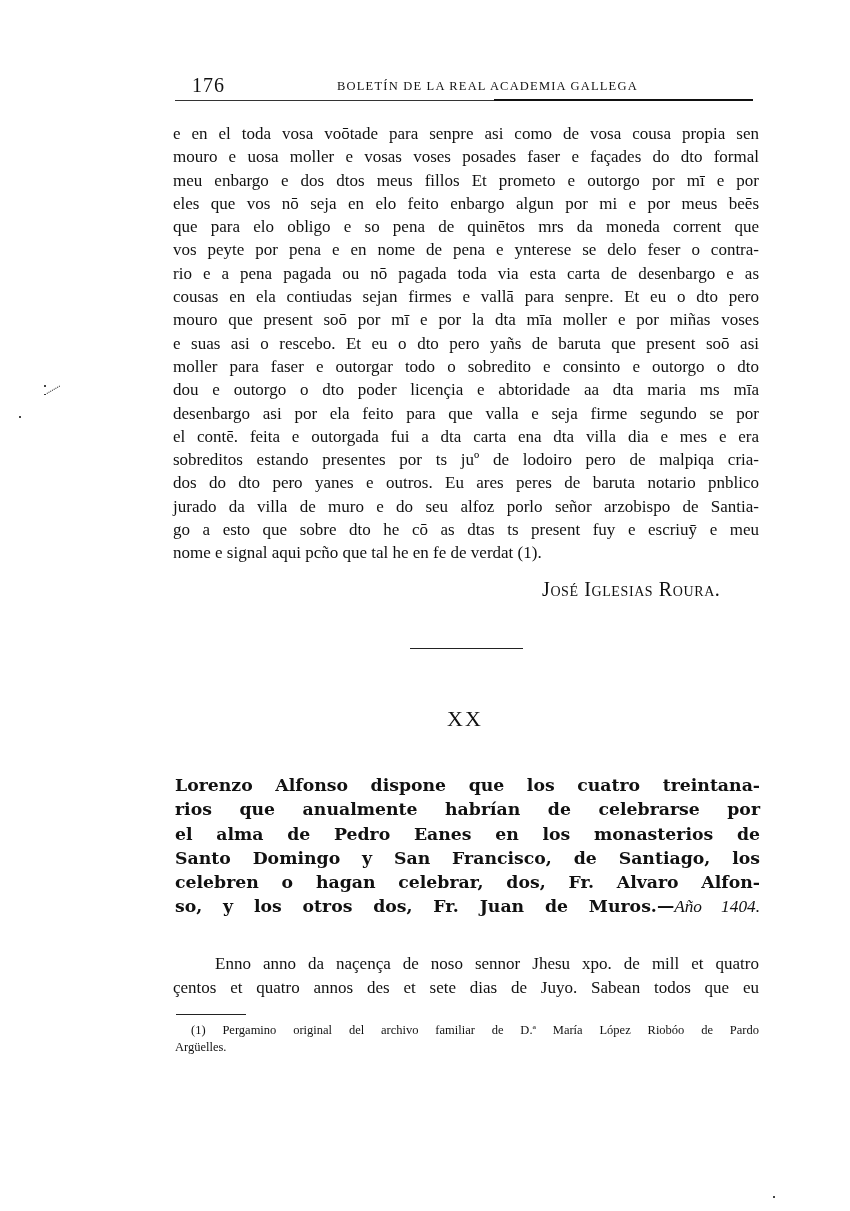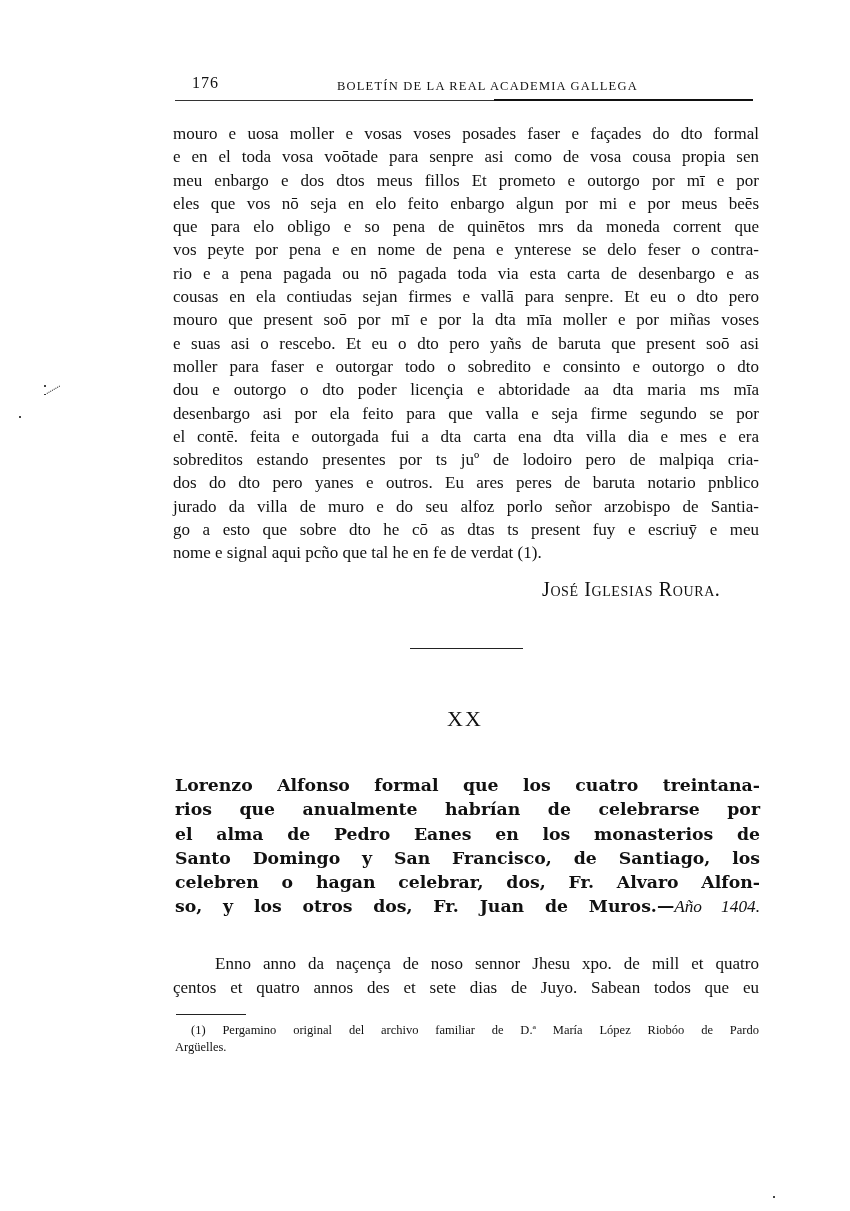--- a/index.html
+++ b/index.html
@@ -25,21 +25,21 @@
       position: absolute;
       left: 172px;
       top: 74px;
       width: 580px;
       height: 26px;
     }
     .page-number {
       position: absolute;
       left: 20px;
       top: 0px;
-      font-size: 16px;
+      font-size: 20px;
       letter-spacing: 1px;
     }
     .journal-title {
       position: absolute;
       left: 128px;
       top: 5px;
       font-size: 12.5px;
       letter-spacing: 1.2px;
       white-space: nowrap;
       margin-left: 37px;
@@ -194,22 +194,22 @@
 <div class="page">
 
   <div class="running-head">
     <span class="page-number">176</span>
     <span class="journal-title">BOLETÍN DE LA REAL ACADEMIA GALLEGA</span>
   </div>
   <div class="head-rule"></div>
   <div class="head-rule-thick"></div>
 
   <div class="body-text">
+    <span class="line">e en el toda vosa voōtade para senpre asi como de vosa cousa propia sen</span>
     <span class="line">mouro e uosa moller e vosas voses posades faser e façades do dto formal</span>
-    <span class="line">e en el toda vosa voōtade para senpre asi como de vosa cousa propia sen</span>
     <span class="line">meu enbargo e dos dtos meus fillos Et prometo e outorgo por mī e por</span>
     <span class="line">eles que vos nō seja en elo feito enbargo algun por mi e por meus beēs</span>
     <span class="line">que para elo obligo e so pena de quinētos mrs da moneda corrent que</span>
     <span class="line">vos peyte por pena e en nome de pena e ynterese se delo feser o contra-</span>
     <span class="line">rio e a pena pagada ou nō pagada toda via esta carta de desenbargo e as</span>
     <span class="line">cousas en ela contiudas sejan firmes e vallā para senpre. Et eu o dto pero</span>
     <span class="line">mouro que present soō por mī e por la dta mīa moller e por miñas voses</span>
     <span class="line">e suas asi o rescebo. Et eu o dto pero yañs de baruta que present soō asi</span>
     <span class="line">moller para faser e outorgar todo o sobredito e consinto e outorgo o dto</span>
     <span class="line">dou e outorgo o dto poder licençia e abtoridade aa dta maria ms mīa</span>
@@ -221,21 +221,21 @@
     <span class="line">go a esto que sobre dto he cō as dtas ts present fuy e escriuȳ e meu</span>
     <span class="line last">nome e signal aqui pcño que tal he en fe de verdat (1).</span>
   </div>
 
   <div class="signature">José Iglesias Roura.</div>
 
   <div class="section-rule"></div>
   <div class="section-numeral">XX</div>
 
   <div class="doc-heading">
-    <span class="hline">Lorenzo Alfonso formal que los cuatro treintana-</span>
+    <span class="hline">Lorenzo Alfonso dispone que los cuatro treintana-</span>
     <span class="hline indent">rios que anualmente habrían de celebrarse por</span>
     <span class="hline indent">el alma de Pedro Eanes en los monasterios de</span>
     <span class="hline indent">Santo Domingo y San Francisco, de Santiago, los</span>
     <span class="hline indent">celebren o hagan celebrar, dos, Fr. Alvaro Alfon-</span>
     <span class="hline indent"><span>so, y los otros dos, Fr. Juan de Muros.—</span><span class="year">Año 1404.</span></span>
   </div>
 
   <div class="body-text-2">
     <span class="line indent">Enno anno da naçença de noso sennor Jhesu xpo. de mill et quatro</span>
     <span class="line">çentos et quatro annos des et sete dias de Juyo. Sabean todos que eu</span>

